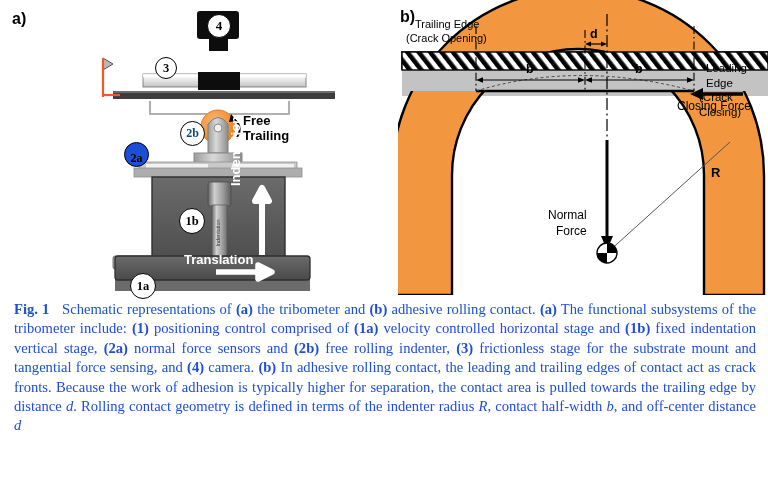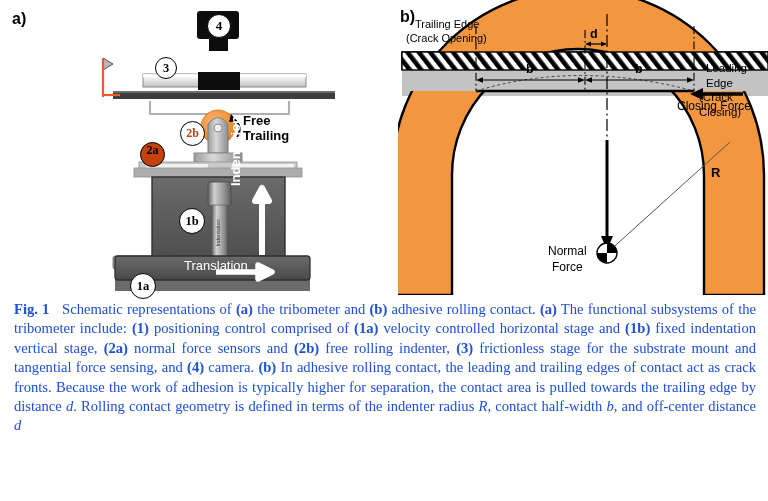--- a/index.html
+++ b/index.html
@@ -148,25 +148,25 @@
 
     <div style="position:absolute;left:207px;top:14px;width:22px;height:22px;border-radius:50%;background:#fff;border:1.6px solid #000;
                 display:flex;align-items:center;justify-content:center;font-family:'Liberation Serif',serif;font-weight:bold;font-size:13px;color:#000;">
       <span>4</span>
     </div>
     <div style="position:absolute;left:155px;top:57px;width:20px;height:20px;border-radius:50%;background:#fff;border:1.6px solid #000;
                 display:flex;align-items:center;justify-content:center;font-family:'Liberation Serif',serif;font-weight:bold;font-size:12.5px;color:#000;">
       <span>3</span>
     </div>
     <div style="position:absolute;left:180px;top:121px;width:23px;height:23px;border-radius:50%;background:#fff;border:1.8px solid #000;
-                display:flex;align-items:center;justify-content:center;font-family:'Liberation Serif',serif;font-weight:bold;font-size:12px;color:#c2410c;">
+                display:flex;align-items:center;justify-content:center;font-family:'Liberation Serif',serif;font-weight:bold;font-size:12px;color:#0c4a6e;">
       <span>2b</span>
     </div>
-    <div style="position:absolute;left:140px;top:142px;width:23px;height:23px;border-radius:50%;background:#c2410c;border:1.8px solid #000;
-                display:flex;align-items:flex-start;justify-content:center;font-family:'Liberation Serif',serif;font-weight:bold;font-size:12px;color:#000;">
+    <div style="position:absolute;left:124px;top:142px;width:23px;height:23px;border-radius:50%;background:#1d4ed8;border:1.8px solid #000;
+                display:flex;align-items:flex-end;justify-content:center;font-family:'Liberation Serif',serif;font-weight:bold;font-size:12px;color:#000;">
       <span>2a</span>
     </div>
     <div style="position:absolute;left:163px;top:208px;width:24px;height:24px;border-radius:50%;background:#fff;border:1.8px solid #000;
                 display:flex;align-items:center;justify-content:center;font-family:'Liberation Serif',serif;font-weight:bold;font-size:12.5px;color:#000;margin-left:16px;">
       <span>1b</span>
     </div>
     <div style="position:absolute;left:130px;top:273px;width:24px;height:24px;border-radius:50%;background:#fff;border:1.8px solid #000;
                 display:flex;align-items:center;justify-content:center;font-family:'Liberation Serif',serif;font-weight:bold;font-size:12.5px;color:#000;">
       <span>1a</span>
     </div>
@@ -174,21 +174,21 @@
     <div style="position:absolute;left:243px;top:114px;font-family:'Liberation Sans',sans-serif;font-weight:bold;font-size:13px;color:#000;line-height:1.14;">
       <div>Free</div>
       <div>Trailing</div>
     </div>
 
     <div style="position:absolute;left:228px;top:186px;width:80px;height:16px;transform:rotate(-90deg);transform-origin:left top;
                 font-family:'Liberation Sans',sans-serif;font-weight:bold;font-size:13px;color:#ffffff;text-align:left;white-space:nowrap;">
       <span>Indentation</span>
     </div>
 
-    <div style="position:absolute;left:184px;top:258px;font-family:'Liberation Sans',sans-serif;font-weight:normal;font-size:13px;color:#ffffff;white-space:nowrap;">
+    <div style="position:absolute;left:184px;top:252px;font-family:'Liberation Sans',sans-serif;font-weight:bold;font-size:13px;color:#ffffff;white-space:nowrap;">
       <span>Translation</span>
     </div>
   </div>
 
   <div class="panel-b">
     <svg width="370" height="295" viewBox="0 0 370 295">
       <defs>
         <pattern id="hatch" width="9" height="9" patternTransform="rotate(-38)" patternUnits="userSpaceOnUse">
           <rect width="9" height="9" fill="#ffffff"></rect>
           <rect width="4.6" height="9" fill="#000000"></rect>
@@ -302,21 +302,21 @@
     </div>
 
     <div style="position:absolute;left:279px;top:99px;font-family:'Liberation Sans',sans-serif;font-size:12px;color:#000;white-space:nowrap;">
       <span>Closing Force</span>
     </div>
 
     <div style="position:absolute;left:313px;top:165px;font-family:'Liberation Sans',sans-serif;font-weight:bold;font-size:13px;color:#000;">
       <span>R</span>
     </div>
 
-    <div style="position:absolute;left:150px;top:208px;font-family:'Liberation Sans',sans-serif;font-size:12px;color:#000;line-height:1.3;text-align:center;margin-top:36px;">
+    <div style="position:absolute;left:150px;top:208px;font-family:'Liberation Sans',sans-serif;font-size:12px;color:#000;line-height:1.3;text-align:right;">
       <div>Normal</div>
       <div>Force</div>
     </div>
   </div>
 
   <div class="caption">
     <b>Fig. 1</b><span>&nbsp;&nbsp;&nbsp;</span><span id="caption-body"><span>Schematic representations of </span><b>(a)</b><span> the tribometer and </span><b>(b)</b><span> adhesive rolling contact. </span><b>(a)</b><span> The functional subsystems of the tribometer include: </span><b>(1)</b><span> positioning control comprised of </span><b>(1a)</b><span> velocity controlled horizontal stage and </span><b>(1b)</b><span> fixed indentation vertical stage, </span><b>(2a)</b><span> normal force sensors and </span><b>(2b)</b><span> free rolling indenter, </span><b>(3)</b><span> frictionless stage for the substrate mount and tangential force sensing, and </span><b>(4)</b><span> camera. </span><b>(b)</b><span> In adhesive rolling contact, the leading and trailing edges of contact act as crack fronts. Because the work of adhesion is typically higher for separation, the contact area is pulled towards the trailing edge by distance </span><i>d</i><span>. Rolling contact geometry is defined in terms of the indenter radius </span><i>R</i><span>, contact half-width </span><i>b</i><span>, and off-center distance </span><i>d</i></span>
   </div>
 
 </div>

